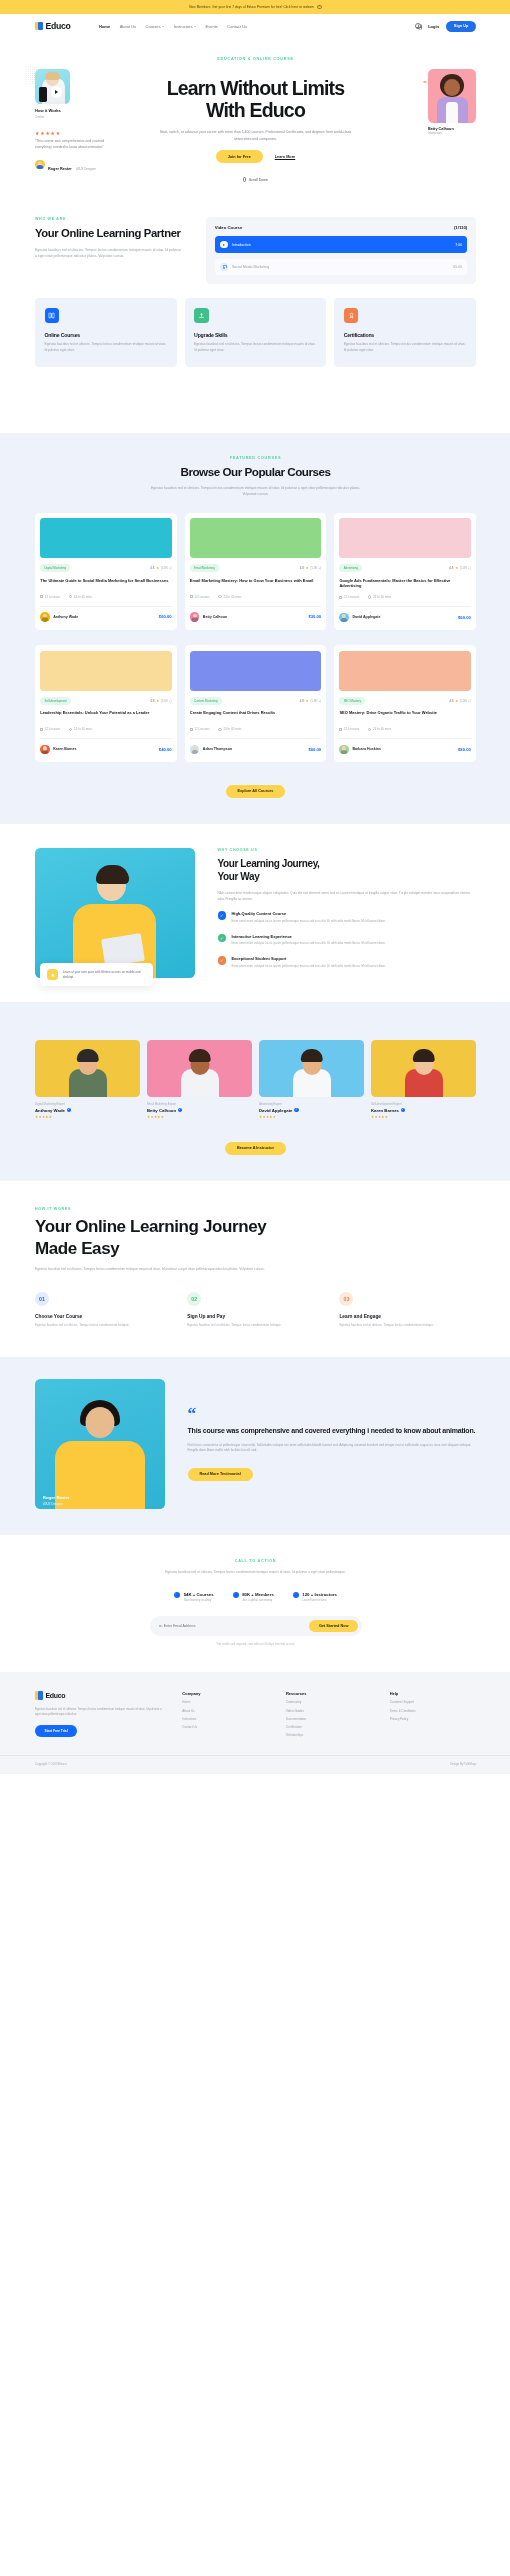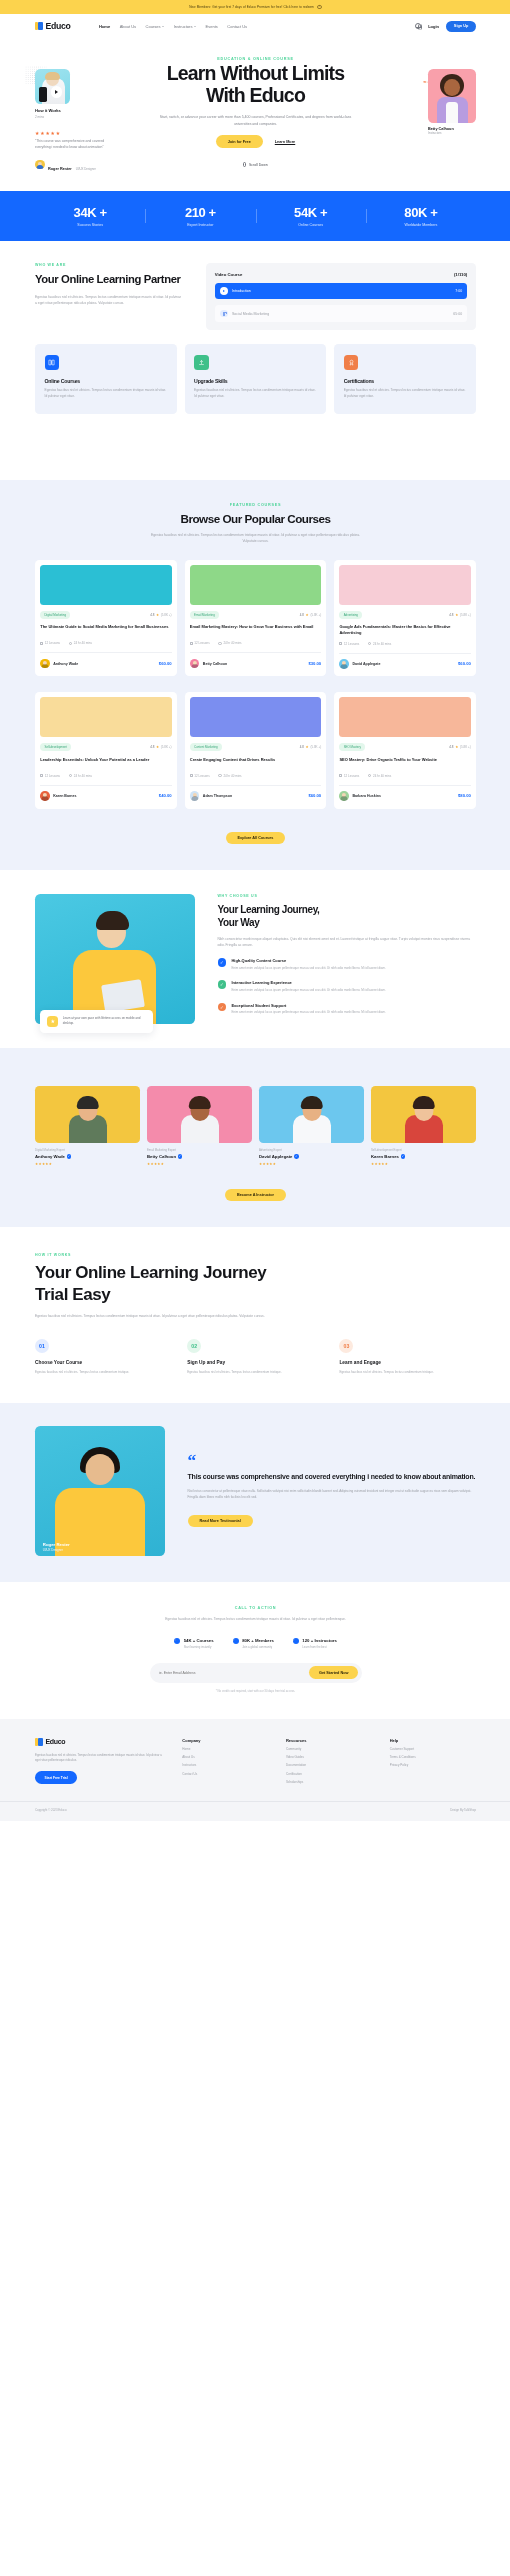--- a/index.html
+++ b/index.html
@@ -37,21 +37,21 @@
   .nav-right { margin-left:auto; display:flex; align-items:center; gap:7px; }
   .globe { width:6px; height:6px; border-radius:50%; border:0.5px solid #73767e; position:relative; }
   .globe:before { content:""; position:absolute; left:0; top:2.7px; width:6px; height:0.5px; background:#73767e; }
   .globe:after { content:""; position:absolute; left:2.3px; top:0; width:1.6px; height:6px; border-radius:50%; border:0.5px solid #73767e; border-top:0; border-bottom:0; }
   .login { font-size:4px; color:#15161a; font-weight:600; }
   .signup { background:#1f6feb; color:#fff; font-size:3.8px; font-weight:700; padding:3.5px 7.8px; border-radius:17.3px; border:0; }
 
   
   .hero { padding:19px 0 12px; position:relative; }
   .eyebrow { font-size:3.8px; letter-spacing:0.7px; font-weight:700; color:#4ed49a; text-transform:uppercase; text-align:center; }
-  .hero h1 { text-align:center; font-size:19.5px; line-height:1.12; letter-spacing:-0.8px; font-weight:700; margin-top:2px; color:#15161a; }
+  .hero h1 { text-align:center; font-size:19.5px; line-height:1.12; letter-spacing:-0.8px; font-weight:700; margin-top:17px; color:#15161a; }
   .hero-lead { width:199px; margin:7.8px auto 0; text-align:center; font-size:3.5px; line-height:1.75; color:#83868e; }
   .hero-cta { display:flex; align-items:center; justify-content:center; gap:12px; margin-top:8.7px; }
   .btn-yellow { background:#fcd34d; color:#2e2608; font-size:3.8px; font-weight:700; border:0; border-radius:17.3px; padding:4.3px 12px; }
   .link-underline { font-size:3.8px; color:#15161a; font-weight:600; text-decoration:underline; }
 
   .hero-left { position:absolute; left:35px; top:31px; width:83px; }
   .dots { position:absolute; left:-10.4px; top:-3.5px; width:22.5px; height:19px;
     background-image:radial-gradient(#d9dbe0 0.5px, transparent 0.5px);
     background-size:2.1px 2.1px; }
   .vid-thumb { width:35px; height:35px; border-radius:5.2px; overflow:hidden; position:relative;
@@ -338,40 +338,20 @@
       <div class="pname" style="margin-top:3.5px">Betty Calhoun</div>
       <div class="prole">Instructors</div>
     </div>
 
     <div class="scroll-down">
       <span class="mouse"></span>
       <span>Scroll Down</span>
     </div>
   </div>
 
-  <div class="stats">
-    <div class="inner">
-      <div class="stat">
-        <div class="stat-v">34K +</div>
-          <div class="stat-l">Success Stories</div>
-      </div>
-      <div class="stat">
-        <div class="stat-v">210 +</div>
-          <div class="stat-l">Expert Instructor</div>
-      </div>
-      <div class="stat">
-        <div class="stat-v">54K +</div>
-          <div class="stat-l">Online Courses</div>
-      </div>
-      <div class="stat">
-        <div class="stat-v">80K +</div>
-          <div class="stat-l">Worldwide Members</div>
-      </div>
-    </div>
-  </div>
 
   <div class="who">
     <div class="inner">
       <div class="who-left">
         <div class="eyebrow-l">WHO WE ARE</div>
         <h2>Your Online Learning Partner</h2>
         <p>Egestas faucibus nisl et ultricies. Tempus lectus condimentum tristique mauris id vitae. Id pulvinar a eget vitae pellentesque ridiculus platea. Vulputate cursus.</p>
       </div>
       <div class="vidcard">
         <div class="vidcard-head">
@@ -670,21 +650,21 @@
       <div class="center-btn">
         <button class="btn-yellow">Become A Instructor</button>
       </div>
     </div>
   </div>
 
   <div class="journey">
     <div class="inner">
       <div class="eyebrow-l">HOW IT WORKS</div>
       <h2>
-        <span>Your Online Learning Journey</span><br><span>Trial Easy</span>
+        <span>Your Online Learning Journey</span><br><span>Made Easy</span>
       </h2>
       <p>Egestas faucibus nisl et ultricies. Tempus lectus condimentum tristique mauris id vitae. Id pulvinar a eget vitae pellentesque ridiculus platea. Vulputate cursus.</p>
       <div class="steps">
         <div class="step">
           <div class="snum" style="background:#e3ecff;color:#1468ff">01</div>
           <h4>Choose Your Course</h4>
             <p>Egestas faucibus nisl et ultricies. Tempus lectus condimentum tristique.</p>
         </div>
         <div class="step">
           <div class="snum" style="background:#e3f7ec;color:#3fc08a">02</div>

